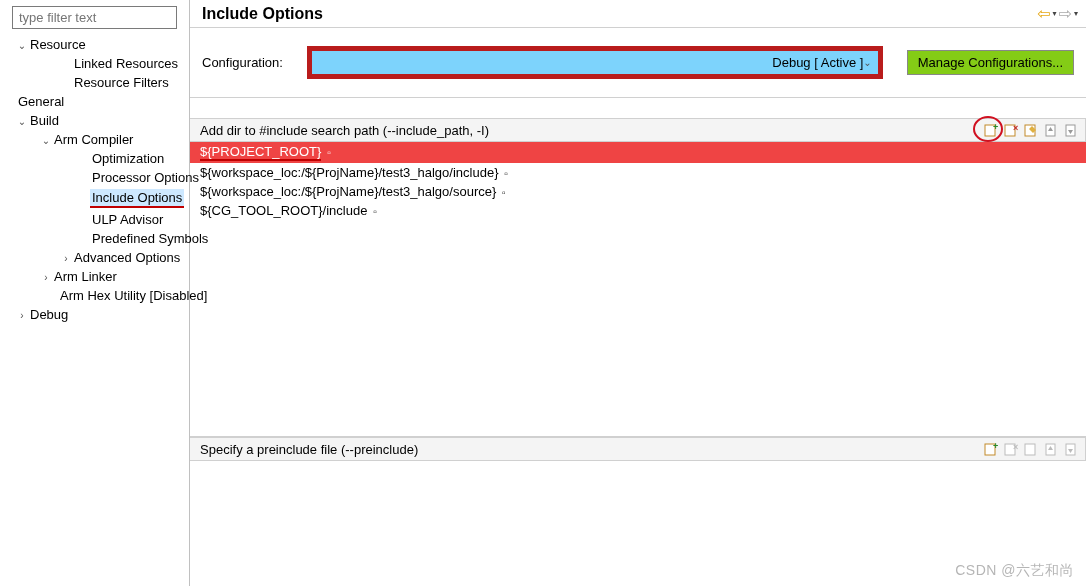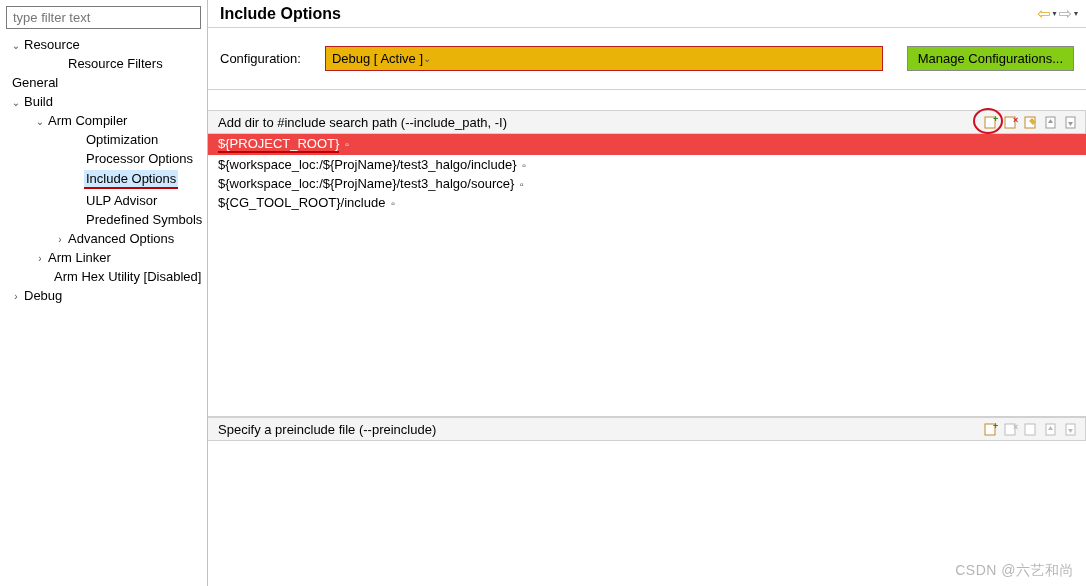--- a/index.html
+++ b/index.html
@@ -7,25 +7,25 @@
       font-family: "Segoe UI", Arial, sans-serif;
       font-size: 13px;
       color: #000;
       background: #fff;
       width: 1086px;
       height: 586px;
       overflow: hidden;
       display: flex;
     }
     .sidebar {
-      width: 208px;
+      width: 190px;
       border-right: 1px solid #c0c0c0;
       display: flex;
       flex-direction: column;
-      padding: 4px 0;
+      padding: 4px 6px;
     }
     .filter-input {
       margin: 2px 6px 6px 6px;
       padding: 3px 6px;
       border: 1px solid #7a7a7a;
       font-size: 13px;
       color: #888;
       width: calc(100% - 12px);
     }
     .tree { padding-left: 4px; }
@@ -71,42 +71,42 @@
     .config-row {
       display: flex;
       align-items: center;
       gap: 24px;
       padding: 18px 12px;
       border-bottom: 1px solid #d0d0d0;
     }
     .config-label { font-size: 13px; }
     .config-select {
       flex: 1;
-      border: 1px solid #b91c1c;
+      border: 5px solid #b91c1c;
       padding: 4px 6px;
       font-size: 13px;
-      background: #eab308;
-      display: flex;
-      justify-content: flex-start;
+      background: #7dd3fc;
+      display: flex;
+      justify-content: flex-end;
       align-items: center;
     }
     .config-select .caret { color: #555; font-size: 10px; }
     .manage-btn {
       border: 1px solid #888;
       padding: 4px 10px;
       background: #84cc16;
       font-size: 13px;
       cursor: pointer;
     }
     .section {
       display: flex;
       flex-direction: column;
     }
     .section.top { flex: 1; margin-top: 20px; }
-    .section.bottom { height: 170px; border-top: 1px solid #d0d0d0; margin-top: 6px; }
+    .section.bottom { height: 150px; border-top: 1px solid #d0d0d0; margin-top: 6px; }
     .section-header {
       display: flex;
       align-items: center;
       justify-content: space-between;
       background: #f4f4f4;
       border: 1px solid #d0d0d0;
       border-left: none;
       padding: 3px 6px 3px 10px;
       font-size: 13px;
     }
@@ -158,20 +158,21 @@
       letter-spacing: 0.5px;
     }
   </style>
 </head>
 <body>
 
 <div class="sidebar">
   <input class="filter-input" type="text" placeholder="type filter text" style="">
   <div class="tree" id="tree">
       <div class="tree-item" style="padding-left: 6px;"><span class="chev">⌄</span><span class="label ">Resource</span></div>
+      <div class="tree-item" style="padding-left: 50px;"><span class="chev"></span><span class="label ">Linked Resources</span></div>
       <div class="tree-item" style="padding-left: 50px;"><span class="chev"></span><span class="label ">Resource Filters</span></div>
       <div class="tree-item" style="padding-left: 6px;"><span class="label ">General</span></div>
       <div class="tree-item" style="padding-left: 6px;"><span class="chev">⌄</span><span class="label ">Build</span></div>
       <div class="tree-item" style="padding-left: 30px;"><span class="chev">⌄</span><span class="label ">Arm Compiler</span></div>
       <div class="tree-item" style="padding-left: 68px;"><span class="chev"></span><span class="label ">Optimization</span></div>
       <div class="tree-item" style="padding-left: 68px;"><span class="chev"></span><span class="label ">Processor Options</span></div>
       <div class="tree-item selected" style="padding-left: 68px;"><span class="chev"></span><span class="label underline-red">Include Options</span></div>
       <div class="tree-item" style="padding-left: 68px;"><span class="chev"></span><span class="label ">ULP Advisor</span></div>
       <div class="tree-item" style="padding-left: 68px;"><span class="chev"></span><span class="label ">Predefined Symbols</span></div>
       <div class="tree-item" style="padding-left: 50px;"><span class="chev">›</span><span class="label ">Advanced Options</span></div>

